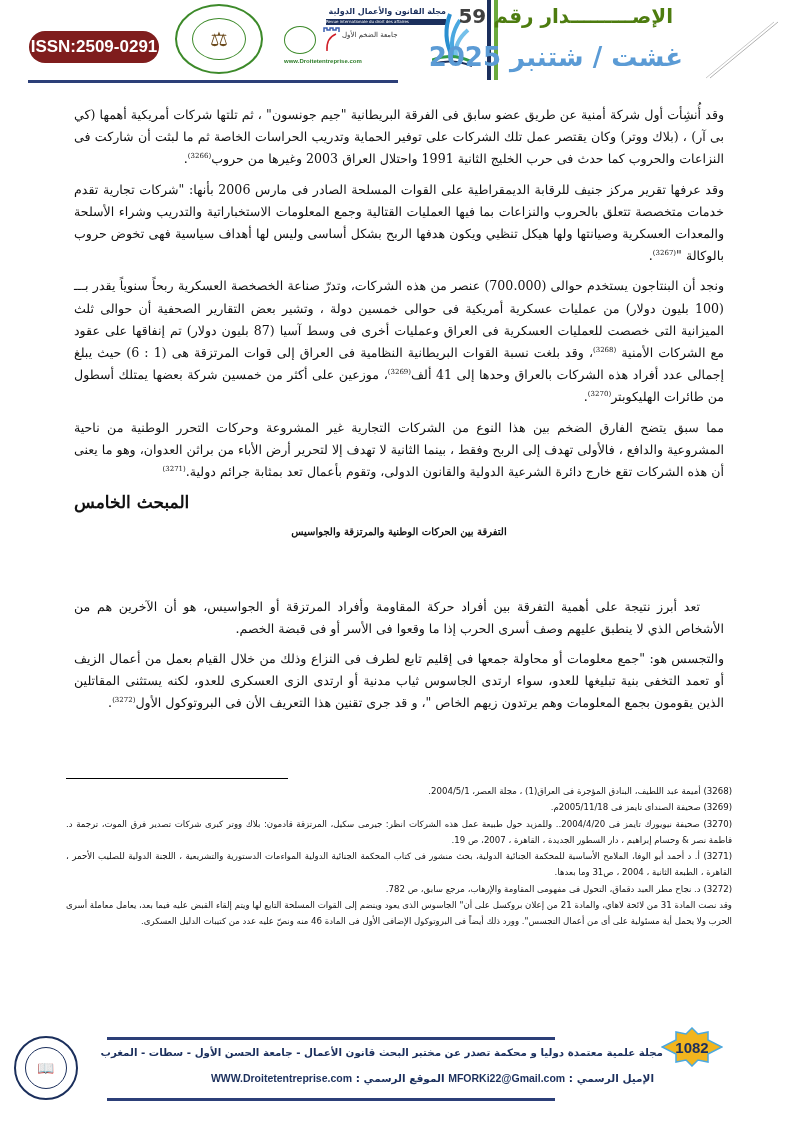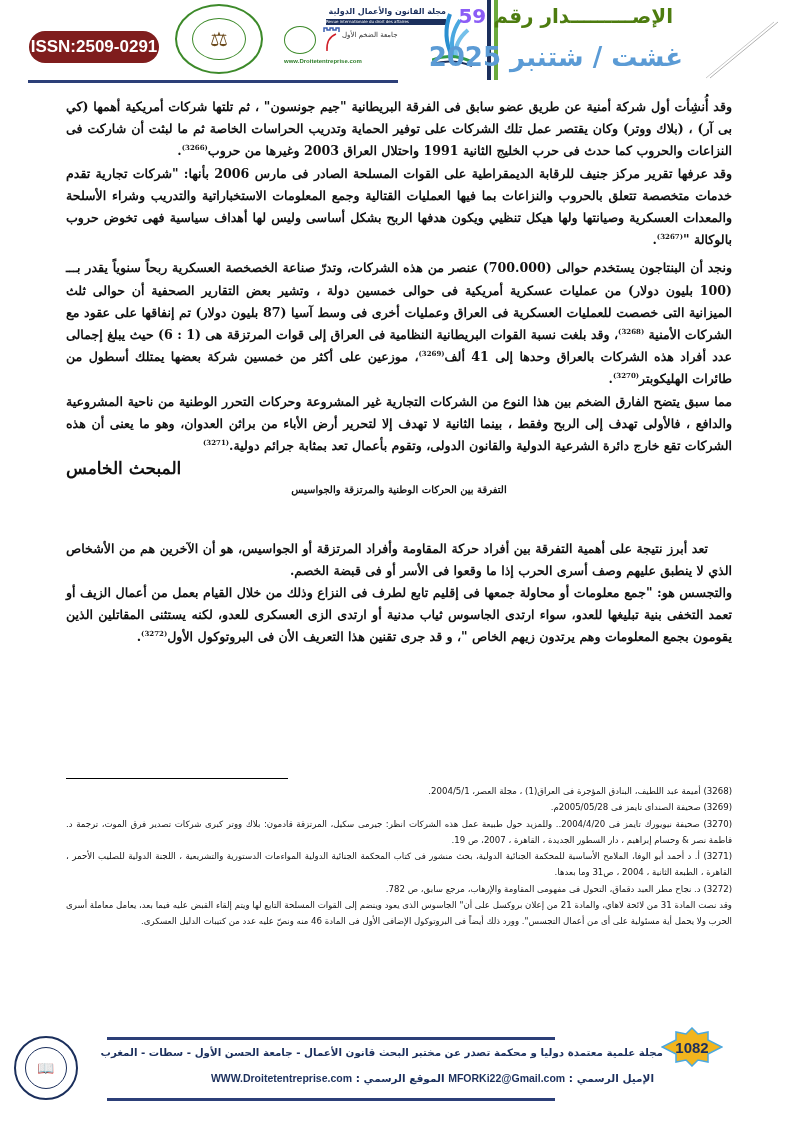--- a/index.html
+++ b/index.html
@@ -15,27 +15,27 @@
   .journal-logo .jband { position: absolute; right: 26px; top: 13px; width: 120px; height: 6px; background: #1b2f5c; color: #fff; font-size: 4px; line-height: 6px; overflow: hidden; white-space: nowrap; }
   .journal-logo .mini-seal { position: absolute; left: 2px; top: 20px; width: 30px; height: 26px; border-radius: 50%; border: 1px solid #3d8a2a; }
   .journal-logo .uni { position: absolute; left: 60px; top: 25px; font-size: 7px; color: #333; direction: rtl; white-space: nowrap; }
   .journal-logo .url { position: absolute; left: 2px; top: 52px; font-size: 6px; color: #2f7d2a; font-weight: bold; font-family: "Liberation Sans", sans-serif; }
   .journal-logo .book { position: absolute; right: 0; top: 0; width: 40px; height: 64px; }
   .header-rule { position: absolute; left: 28px; top: 80px; width: 370px; height: 3px; background: #2c3f78; }
   .vbar1 { position: absolute; left: 487px; top: 0; width: 4px; height: 80px; background: #1b2f5c; }
   .vbar2 { position: absolute; left: 494px; top: 0; width: 4px; height: 80px; background: #6aaa3c; }
   .issue-line { position: absolute; right: 120px; top: 4px; direction: rtl; font-family: "DejaVu Sans", sans-serif; font-weight: bold; font-size: 20px; white-space: nowrap; }
   .issue-line .lbl { color: #4d7c0f; }
-  .issue-line .num { color: #8b5cf6; }
+  .issue-line .num { color: #404040; }
   .date-line { position: absolute; right: 110px; top: 42px; direction: rtl; font-weight: bold; font-size: 26px; color: #5b9bd5; white-space: nowrap; }
   .slash-deco { position: absolute; left: 700px; top: 20px; width: 80px; height: 60px; }
 
   
   .content { position: absolute; left: 66px; top: 96px; width: 666px; direction: rtl; text-align: justify; font-family: "DejaVu Serif", serif; font-size: 12.6px; line-height: 22.2px; }
-  .content p { margin: 0; font-weight: bold; }
+  .content p { margin: 8px; }
   .content sup { font-size: 7px; vertical-align: super; line-height: 0; }
   .section-title { text-align: left; font-weight: bold; font-size: 17px; margin: 2px 0 0 0; }
   .section-sub { text-align: center; font-weight: bold; font-size: 10px; margin: 6px 0 0 0; }
   .spacer { height: 36px; }
   .indent { text-indent: 24px; }
 
   
   .fn-rule { position: absolute; left: 66px; top: 778px; width: 222px; height: 1px; background: #000; }
   .footnotes { position: absolute; left: 66px; top: 783px; width: 666px; direction: rtl; text-align: justify; font-family: "DejaVu Sans", sans-serif; font-size: 8.6px; line-height: 16.3px; }
   .footnotes p { margin: 0; }
@@ -103,21 +103,21 @@
   <p class="section-title">المبحث الخامس</p>
   <p class="section-sub">التفرقة بين الحركات الوطنية والمرتزقة والجواسيس</p>
   <div class="spacer"></div>
   <p class="indent"><span>تعد أبرز نتيجة على أهمية التفرقة بين أفراد حركة المقاومة وأفراد المرتزقة أو الجواسيس، هو أن الآخرين هم من الأشخاص الذي لا ينطبق عليهم وصف أسرى الحرب إذا ما وقعوا فى الأسر أو فى قبضة الخصم.</span></p>
   <p><span>والتجسس هو: "جمع معلومات أو محاولة جمعها فى إقليم تابع لطرف فى النزاع وذلك من خلال القيام بعمل من أعمال الزيف أو تعمد التخفى بنية تبليغها للعدو، سواء ارتدى الجاسوس ثياب مدنية أو ارتدى الزى العسكرى للعدو، لكنه يستثنى المقاتلين الذين يقومون بجمع المعلومات وهم يرتدون زيهم الخاص "، و قد جرى تقنين هذا التعريف الأن فى البروتوكول الأول</span><sup>(3272)</sup><span>.</span></p>
 </div>
 
 <div class="fn-rule"></div>
 <div class="footnotes">
   <p>(3268) أميمة عبد اللطيف، البنادق المؤجرة فى العراق(1) ، مجلة العصر،  2004/5/1.</p>
-  <p>(3269) صحيفة الصنداى تايمز فى 2005/05/28م.</p>
+  <p>(3269) صحيفة الصنداى تايمز فى 2005/11/18م.</p>
   <p>(3270) صحيفة نيويورك تايمز فى 2004/4/20.. وللمزيد حول طبيعة عمل هذه الشركات انظر: جيرمى سكيل، المرتزقة قادمون: بلاك ووتر كبرى شركات تصدير فرق الموت، ترجمة د. فاطمة نصر &amp; وحسام إبراهيم ، دار السطور الجديدة ، القاهرة ، 2007، ص 19.</p>
   <p>(3271) أ. د أحمد أبو الوفا، الملامح الأساسية للمحكمة الجنائية الدولية، بحث منشور فى كتاب المحكمة الجنائية الدولية المواءمات الدستورية والتشريعية ، اللجنة الدولية للصليب الأحمر ، القاهرة ، الطبعة الثانية ، 2004 ، ص31 وما بعدها.</p>
   <p>(3272) د. نجاح مطر العبد دقماق، التحول فى مفهومى المقاومة والإرهاب، مرجع سابق، ص 782.</p>
   <p>وقد نصت المادة 31 من لائحة لاهاي، والمادة 21 من إعلان بروكسل على أن" الجاسوس الذى يعود وينضم إلى القوات المسلحة التابع لها ويتم إلقاء القبض عليه فيما بعد، يعامل معاملة أسرى الحرب ولا يحمل أية مسئولية على أى من أعمال التجسس". وورد ذلك أيضاً فى البروتوكول الإضافى الأول فى المادة 46 منه ونصّ عليه عدد من كتيبات الدليل العسكرى.</p>
 </div>
 
 <div class="page-star">
   <svg width="62" height="40" viewBox="0 0 62 40">
     <polygon points="31,1 37,7 47,5 47,13 61,20 47,27 47,35 37,33 31,39 25,33 15,35 15,27 1,20 15,13 15,5 25,7" fill="#f2b51d" stroke="#4aa8e0" stroke-width="1.5"></polygon>
   </svg>

